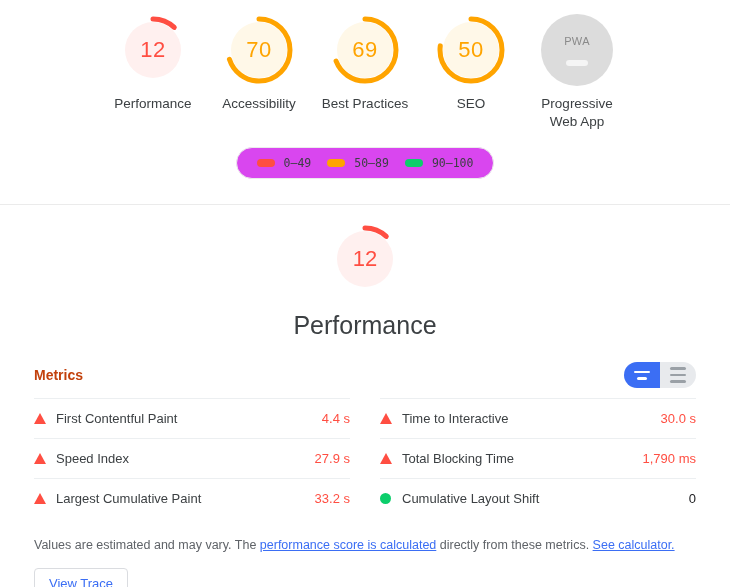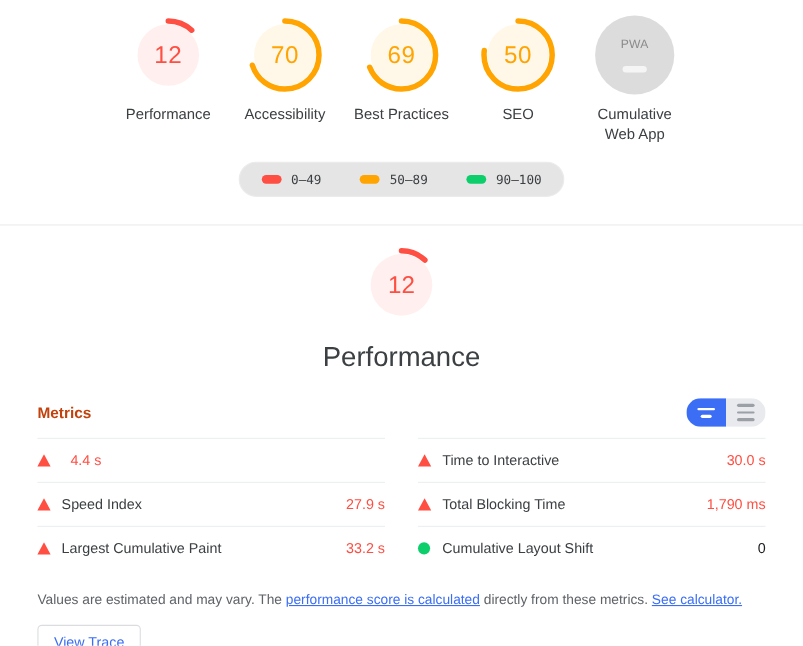--- a/index.html
+++ b/index.html
@@ -52,25 +52,25 @@
     background: #dcdcdc;
     display:flex; flex-direction:column; align-items:center; justify-content:center;
     gap: 13px;
   }
   .pwa-text { font-size: 11px; color: #8a8a8a; letter-spacing:.3px; }
   .pwa-dash { width: 22px; height: 6px; border-radius: 3px; background:#f5f5f5; }
 
   
   .legend-row { display:flex; justify-content:center; margin-top: 16px; }
   .legend {
-    display:flex; align-items:center; gap: 35px;
+    display:flex; align-items:center; gap: 16px;
     border: 1px solid #ebebeb;
     border-radius: 18px;
     padding: 8px 20px;
-    background: #e5e5e5;
+    background: #d946ef;
   }
   .legend-item { display:flex; align-items:center; gap: 9px; }
   .legend-swatch { width: 18px; height: 8px; border-radius: 4px; display:block; }
   .legend-text {
     font-family: "DejaVu Sans Mono", "Liberation Mono", monospace;
     font-size: 11.5px;
     color: #3c4043;
     letter-spacing: 0;
   }
 
@@ -210,21 +210,21 @@
         <div class="gauge-num" style="color:#ffa400">50</div>
       </div>
       <div class="gauge-label">SEO</div>
     </div>
 
     <div class="gauge-cell">
       <div class="pwa-circle">
         <span class="pwa-text">PWA</span>
         <span class="pwa-dash"></span>
       </div>
-      <div class="gauge-label">Cumulative Web App</div>
+      <div class="gauge-label">Progressive Web App</div>
     </div>
 
   </div>
 
   <div class="legend-row">
     <div class="legend">
       <div class="legend-item">
         <span class="legend-swatch" style="background:#ff4e42"></span>
         <span class="legend-text">0–49</span>
       </div>
@@ -267,20 +267,21 @@
     </div>
   </div>
 
   <div class="metrics-cols">
 
     <div class="metrics-col">
       <div class="metric-row">
         <span class="metric-icon">
             <span class="tri"></span>
           </span>
+        <span class="metric-name">First Contentful Paint</span>
         <span class="metric-value v-red">4.4 s</span>
       </div>
       <div class="metric-row">
         <span class="metric-icon">
             <span class="tri"></span>
           </span>
         <span class="metric-name">Speed Index</span>
         <span class="metric-value v-red">27.9 s</span>
       </div>
       <div class="metric-row">

